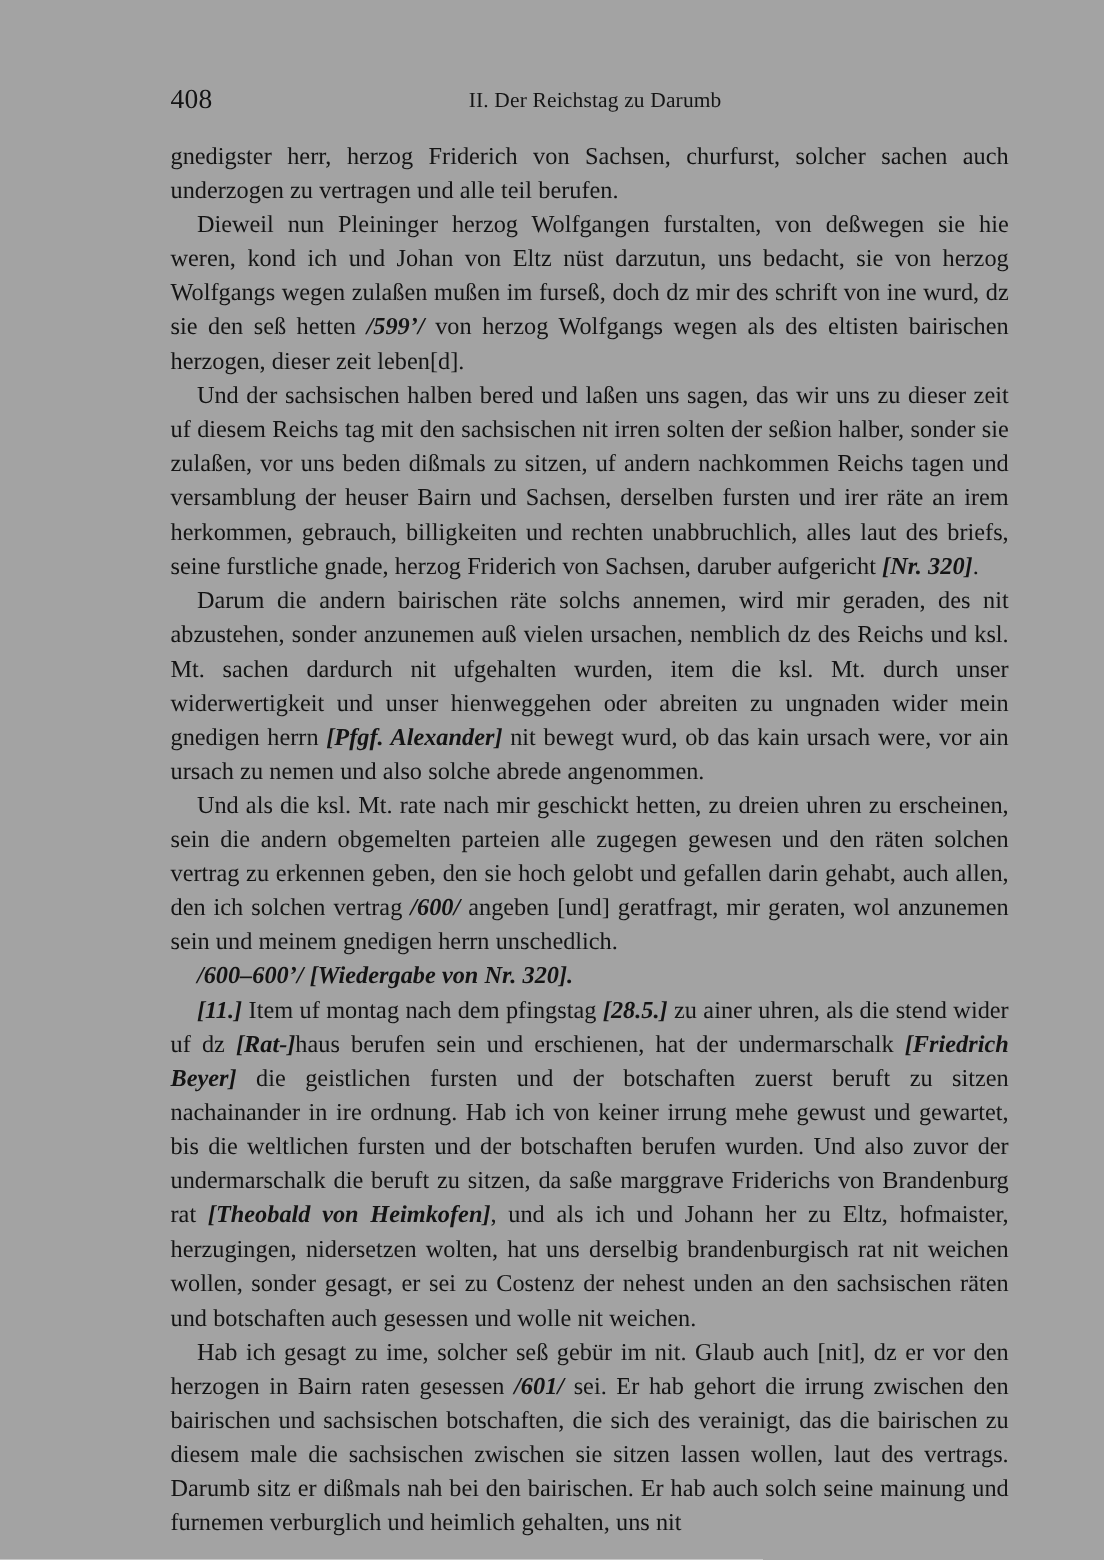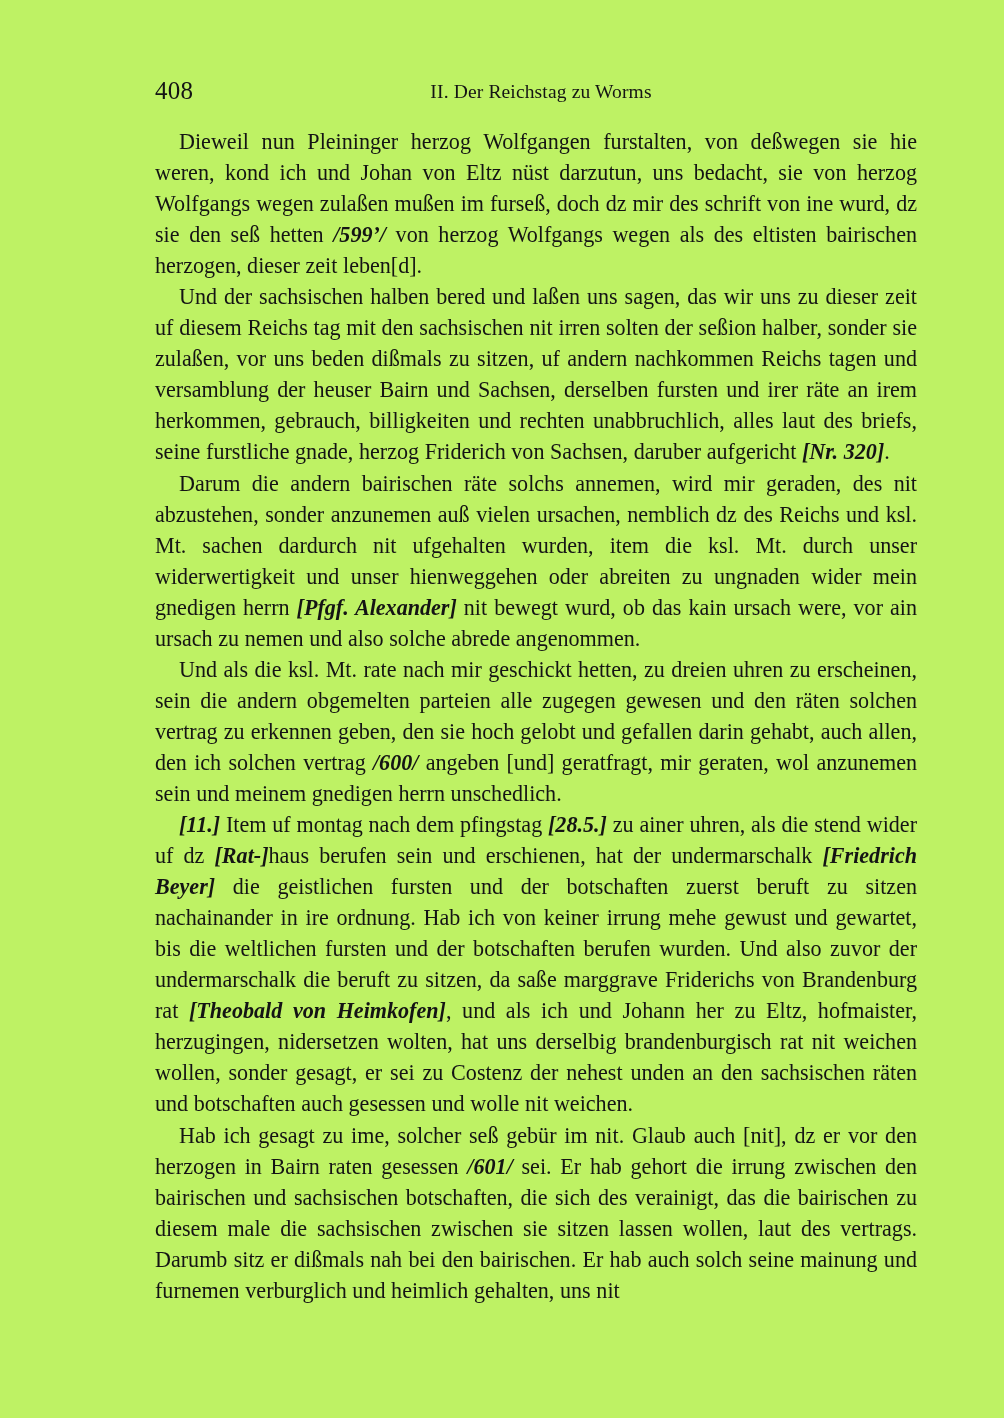--- a/index.html
+++ b/index.html
@@ -4,21 +4,21 @@
 <style>
   html, body {
     margin: 0;
     padding: 0;
     background: #ffffff;
   }
   .page {
     position: relative;
     width: 1004px;
     height: 1418px;
-    background: #bef264;
+    background: #a3a3a3;
     margin: 0 auto;
     overflow: hidden;
     font-family: "Liberation Serif", "DejaVu Serif", serif;
     color: #141414;
     -webkit-font-smoothing: antialiased;
   }
 
   
   .running-head {
     position: absolute;
@@ -82,34 +82,36 @@
     font-weight: bold;
   }
 </style>
 </head>
 <body>
 
 <div class="page">
 
   <div class="running-head">
     <div class="folio-number">408</div>
-    <div class="head-title">II. Der Reichstag zu Worms</div>
+    <div class="head-title">II. Der Reichstag zu Darumb</div>
   </div>
 
   <div class="textblock">
 
+    <p class="para noindent flush">gnedigster herr, herzog Friderich von Sachsen, churfurst, solcher sachen auch underzogen zu vertragen und alle teil berufen.</p>
 
     <p class="para flush">Dieweil nun Pleininger herzog Wolfgangen furstalten, von deßwegen sie hie weren, kond ich und Johan von Eltz nüst darzutun, uns bedacht, sie von herzog Wolfgangs wegen zulaßen mußen im furseß, doch dz mir des schrift von ine wurd, dz sie den seß hetten <i>/599’/</i> von herzog Wolfgangs wegen als des eltisten bairischen herzogen, dieser zeit leben[d].</p>
 
     <p class="para flush">Und der sachsischen halben bered und laßen uns sagen, das wir uns zu dieser zeit uf diesem Reichs tag mit den sachsischen nit irren solten der seßion halber, sonder sie zulaßen, vor uns beden dißmals zu sitzen, uf andern nachkommen Reichs tagen und versamblung der heuser Bairn und Sachsen, derselben fursten und irer räte an irem herkommen, gebrauch, billigkeiten und rechten unabbruchlich, alles laut des briefs, seine furstliche gnade, herzog Friderich von Sachsen, daruber aufgericht <i>[Nr. 320]</i>.</p>
 
     <p class="para flush">Darum die andern bairischen räte solchs annemen, wird mir geraden, des nit abzustehen, sonder anzunemen auß vielen ursachen, nemblich dz des Reichs und ksl. Mt. sachen dardurch nit ufgehalten wurden, item die ksl. Mt. durch unser widerwertigkeit und unser hienweggehen oder abreiten zu ungnaden wider mein gnedigen herrn <i>[Pfgf. Alexander]</i> nit bewegt wurd, ob das kain ursach were, vor ain ursach zu nemen und also solche abrede angenommen.</p>
 
     <p class="para flush">Und als die ksl. Mt. rate nach mir geschickt hetten, zu dreien uhren zu erscheinen, sein die andern obgemelten parteien alle zugegen gewesen und den räten solchen vertrag zu erkennen geben, den sie hoch gelobt und gefallen darin gehabt, auch allen, den ich solchen vertrag <i>/600/</i> angeben [und] geratfragt, mir geraten, wol anzunemen sein und meinem gnedigen herrn unschedlich.</p>
 
+    <p class="para flush it">/600–600’/ [Wiedergabe von Nr. 320].</p>
 
     <p class="para flush"><i>[11.]</i> Item uf montag nach dem pfingstag <i>[28.5.]</i> zu ainer uhren, als die stend wider uf dz <i>[Rat-]</i>haus berufen sein und erschienen, hat der undermarschalk <i>[Friedrich Beyer]</i> die geistlichen fursten und der botschaften zuerst beruft zu sitzen nachainander in ire ordnung. Hab ich von keiner irrung mehe gewust und gewartet, bis die weltlichen fursten und der botschaften berufen wurden. Und also zuvor der undermarschalk die beruft zu sitzen, da saße marggrave Friderichs von Brandenburg rat <i>[Theobald von Heimkofen]</i>, und als ich und Johann her zu Eltz, hofmaister, herzugingen, nidersetzen wolten, hat uns derselbig brandenburgisch rat nit weichen wollen, sonder gesagt, er sei zu Costenz der nehest unden an den sachsischen räten und botschaften auch gesessen und wolle nit weichen.</p>
 
     <p class="para flush">Hab ich gesagt zu ime, solcher seß gebür im nit. Glaub auch [nit], dz er vor den herzogen in Bairn raten gesessen <i>/601/</i> sei. Er hab gehort die irrung zwischen den bairischen und sachsischen botschaften, die sich des verainigt, das die bairischen zu diesem male die sachsischen zwischen sie sitzen lassen wollen, laut des vertrags. Darumb sitz er dißmals nah bei den bairischen. Er hab auch solch seine mainung und furnemen verburglich und heimlich gehalten, uns nit</p>
 
   </div>
 
 </div>
 
 </body></html>

